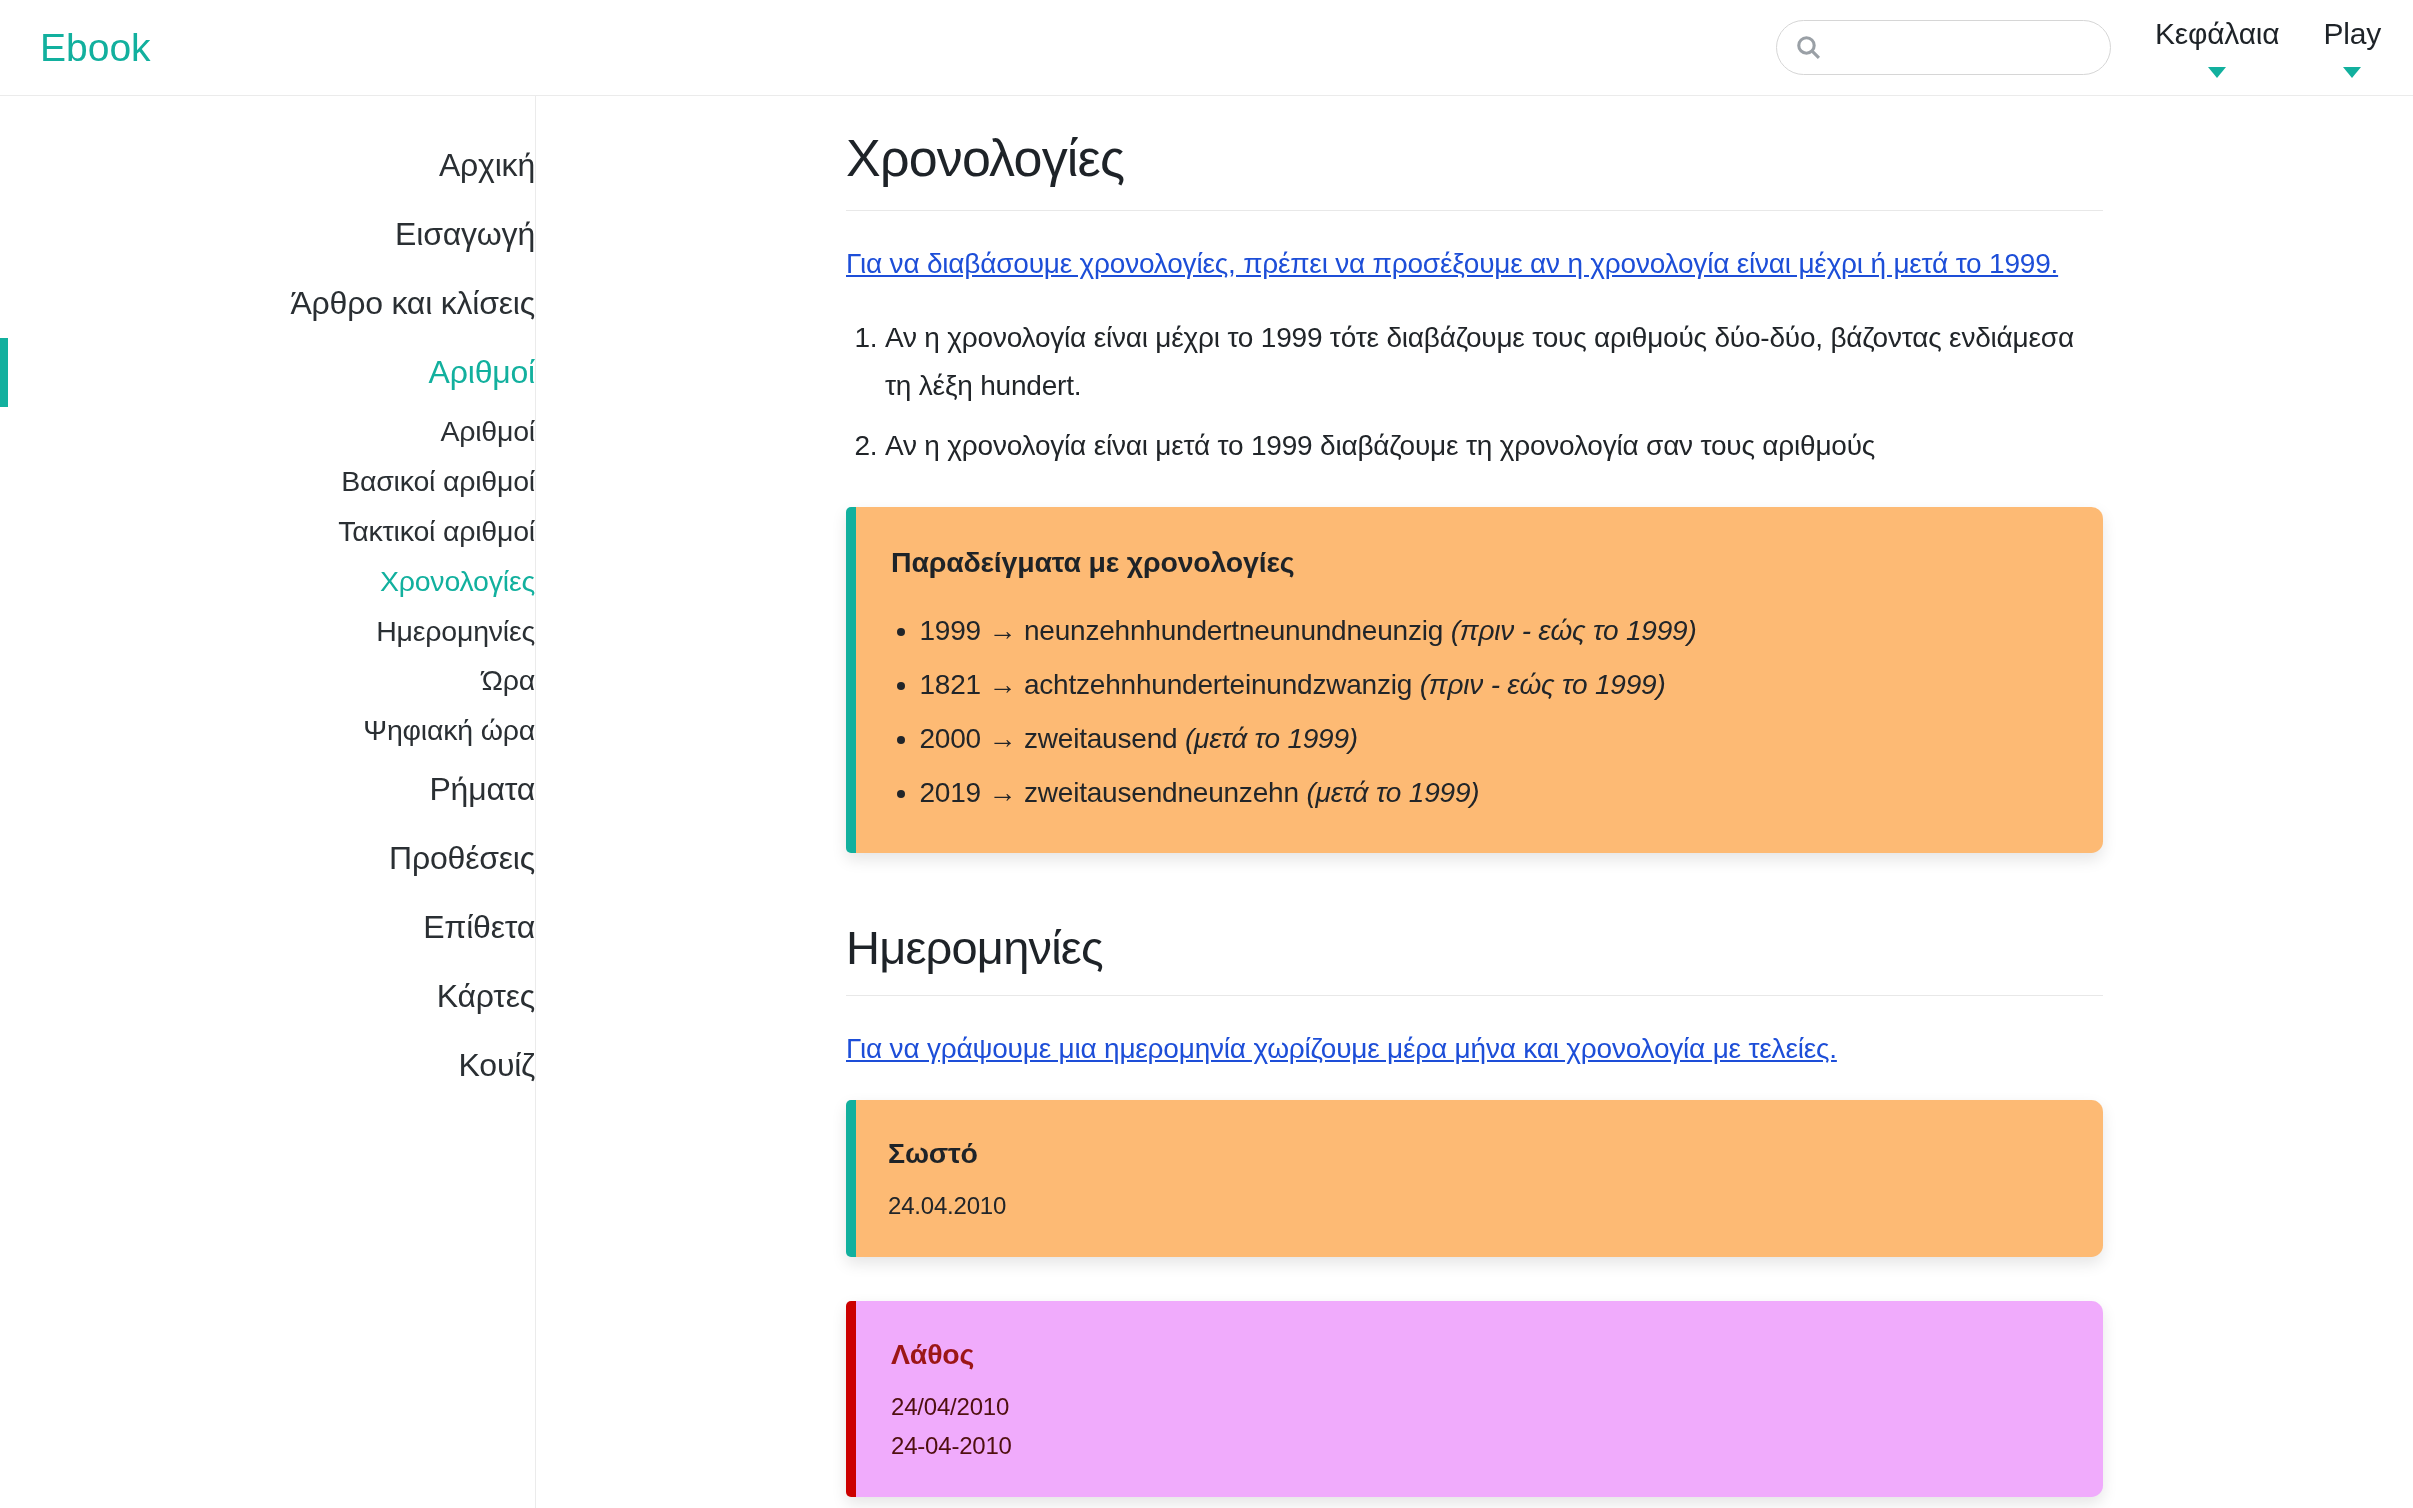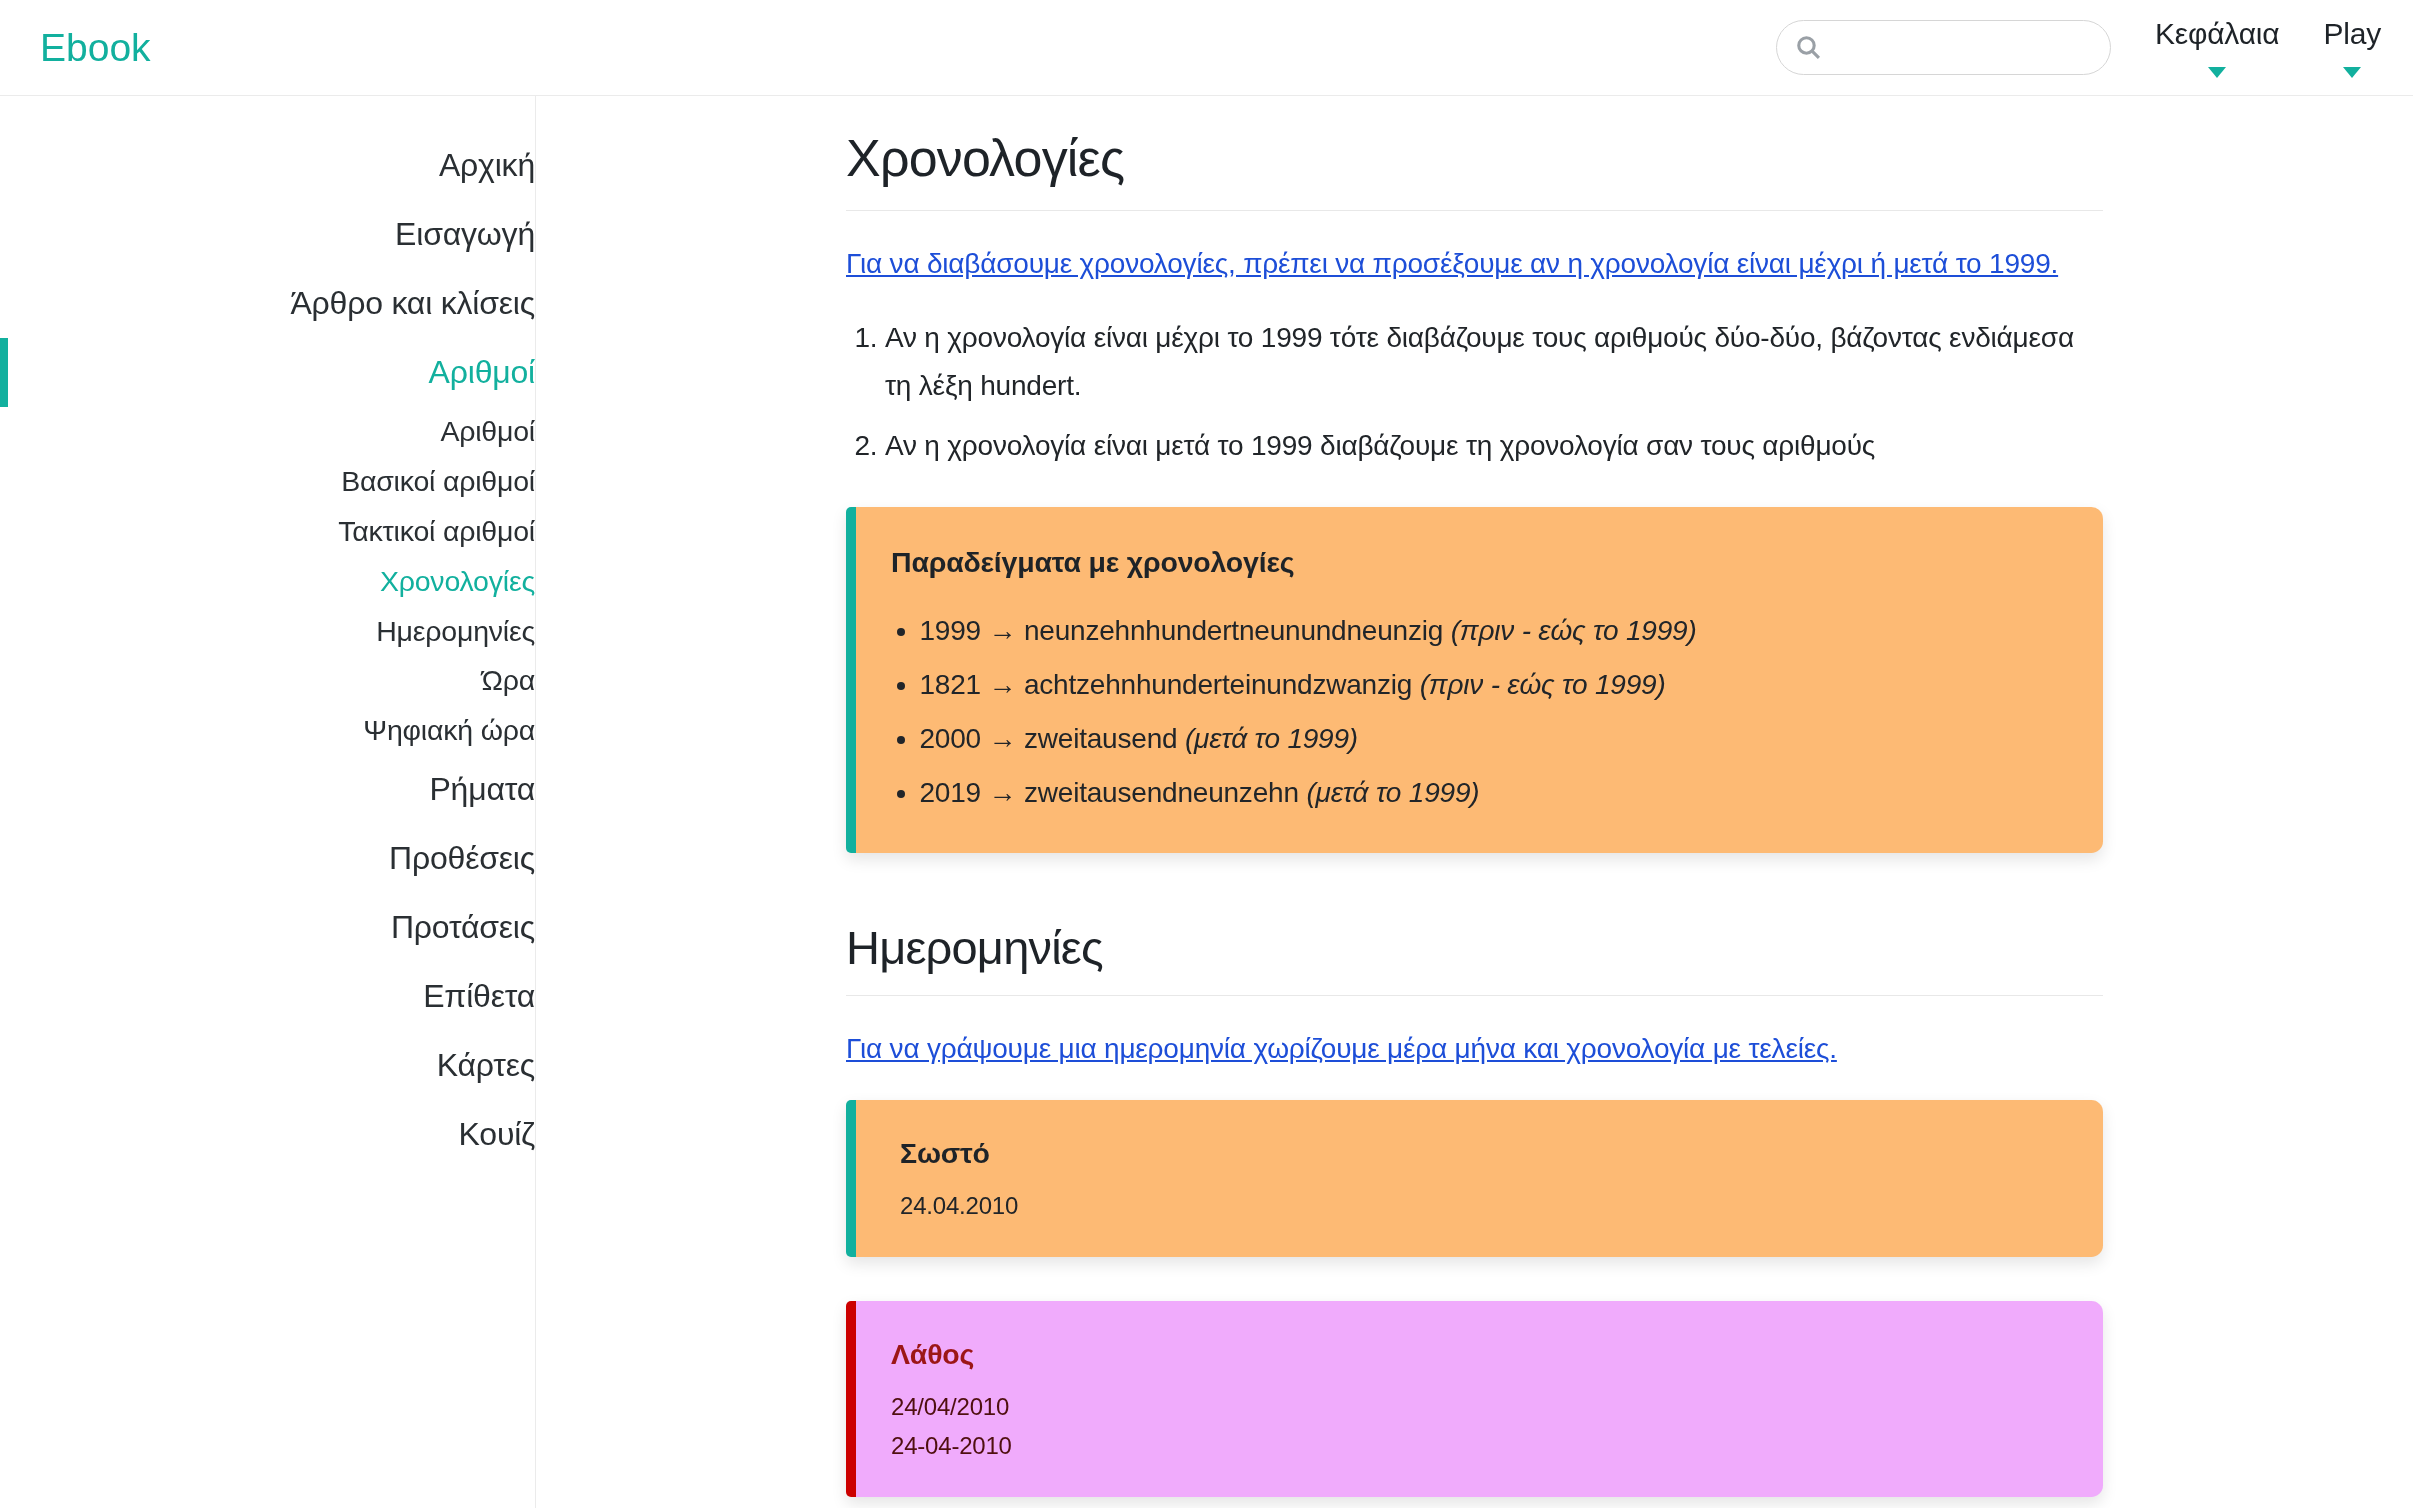--- a/index.html
+++ b/index.html
@@ -44,21 +44,21 @@
 
   .callout { margin-top:37px; background:#fdba74; border-left:10px solid #12b09e;
     border-radius:5px 11.7px 11.7px 5px; padding:39px 40px 39px 35px;
     box-shadow:0 6.7px 15px rgba(0,0,0,0.10); }
   .callout-title { font-size:28.5px; font-weight:bold; color:#1e2328; }
   .callout ul { margin:32px 0 0 0; padding-left:28.5px; font-size:28px; }
   .callout ul li { margin-bottom:13.4px; line-height:1.45; }
   .callout ul li:last-child { margin-bottom:0; }
   .note { font-style:italic; }
 
-  .callout.correct { margin-top:35px; padding:37px 40px 37px 44px; }
+  .callout.correct { margin-top:35px; padding:37px 40px 37px 32px; }
   .callout .value { font-size:24px; margin-top:22px; }
 
   .callout.wrong { margin-top:44px; background:#f0abfc; border-left-color:#cc0000; padding:37px 40px 37px 35px; }
   .callout.wrong .callout-title { color:#9c1616; }
   .callout.wrong .value { color:#4f0f0f; }
   .callout.wrong .value + .value { margin-top:11.7px; }
 </style>
 </head>
 <body>
 
@@ -122,23 +122,20 @@
             </li>
         </ul>
       </li>
       <li>
           <span class="nav-row">Ρήματα</span>
         </li>
       <li>
           <span class="nav-row">Προθέσεις</span>
         </li>
       <li>
-          <span class="nav-row">Προτάσεις</span>
-        </li>
-      <li>
           <span class="nav-row">Επίθετα</span>
         </li>
       <li>
           <span class="nav-row">Κάρτες</span>
         </li>
       <li>
           <span class="nav-row">Κουίζ</span>
         </li>
     </ul>
   </nav>

